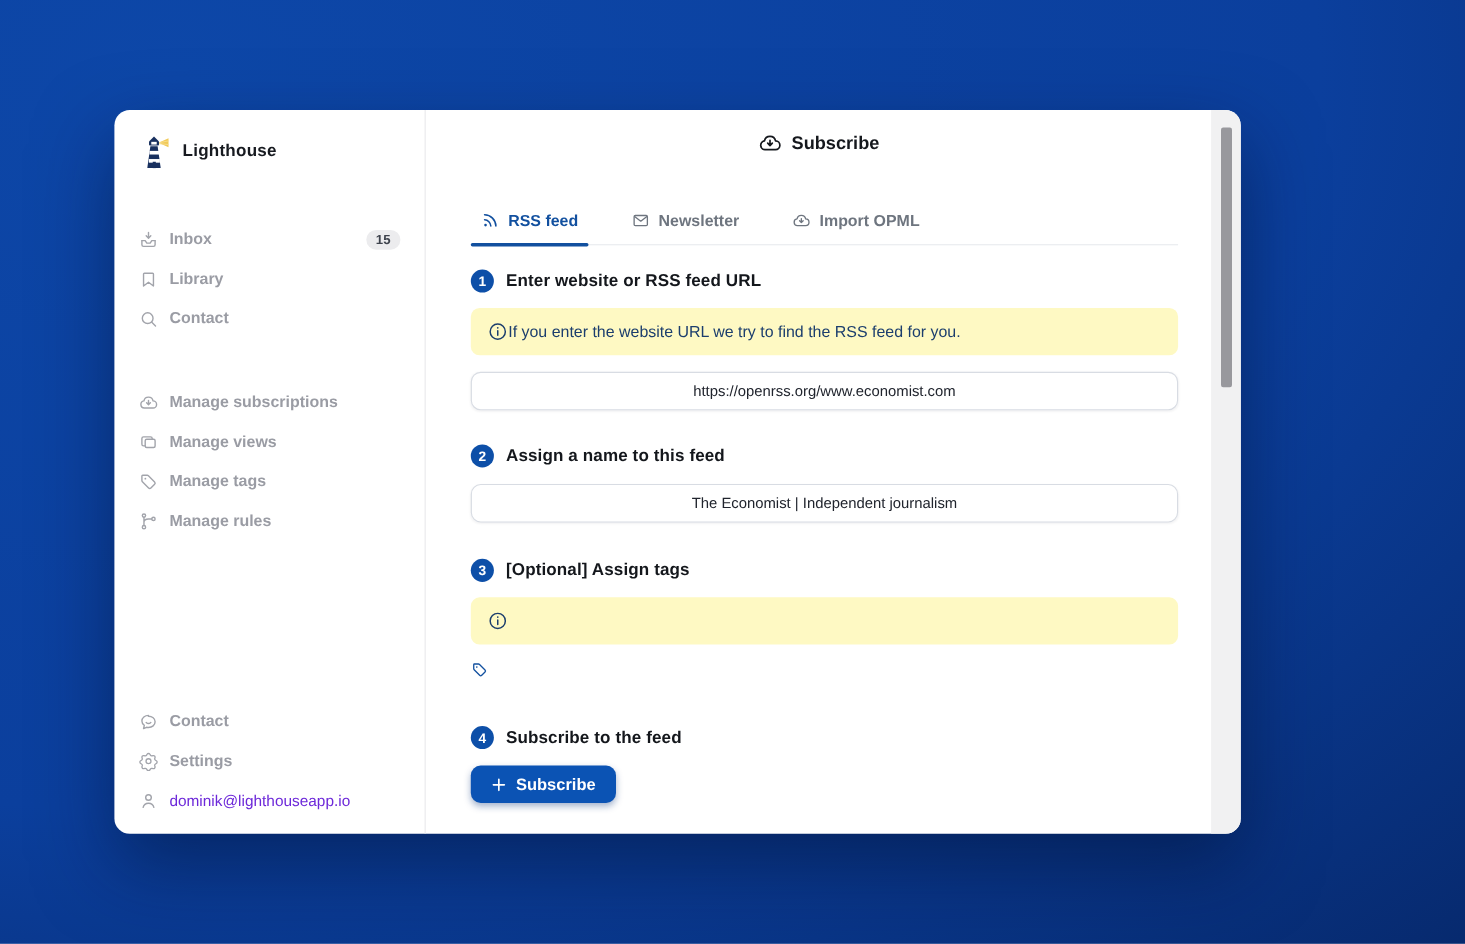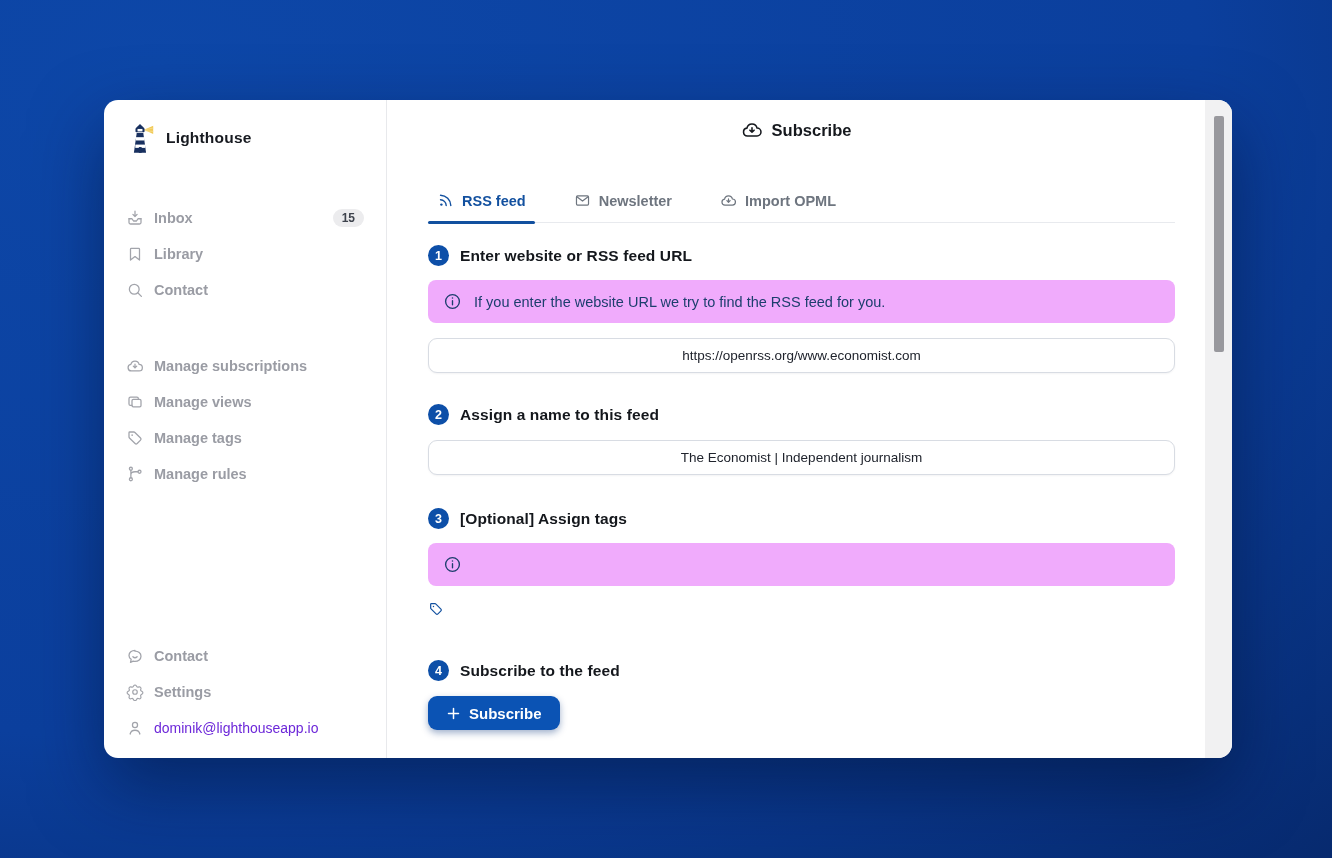--- a/index.html
+++ b/index.html
@@ -3,21 +3,21 @@
 <meta charset="utf-8">
 <style>
   * { margin:0; padding:0; box-sizing:border-box; }
   html,body { width:1332px; height:858px; }
   body {
     font-family:"Liberation Sans", sans-serif;
     background: radial-gradient(150% 150% at 12% 8%, #0d47a8 0%, #0b3f9d 52%, #052059 100%);
     position:relative; overflow:hidden;
   }
   .panel {
-    position:absolute; left:104px; top:100px; width:1128px; height:658px;
+    position:absolute; left:104px; top:100px; width:1024px; height:658px;
     background:#ffffff; border-radius:14px;
     box-shadow: 0 28px 70px rgba(2,16,50,.5);
     display:flex; overflow:hidden;
   }
   
   .sidebar {
     width:283px; flex:0 0 283px; border-right:1px solid #e8e9ec;
     padding:14px 22px 12px 22px; display:flex; flex-direction:column;
   }
   .logo-row { display:flex; align-items:center; gap:12px; padding:2px 0 0 0; height:46px; }
@@ -69,22 +69,22 @@
   }
   
   .step-heading { display:flex; align-items:center; gap:11px; }
   .step-heading .step-num {
     width:21px; height:21px; border-radius:50%; background:#0d4fa8; color:#fff;
     font-size:12.5px; font-weight:700; display:flex; align-items:center; justify-content:center;
   }
   .step-heading .step-title { font-size:15.5px; font-weight:700; color:#14171c; letter-spacing:.1px; }
   .mt1 { margin-top:22px; }  .mt2 { margin-top:31px; }  .mt3 { margin-top:33px; }  .mt4 { margin-top:41px; }
   .info-box {
-    margin-top:14px; background:#f0abfc; border-radius:8px; padding:12px 15px;
-    display:flex; align-items:center; gap:12px; color:#1c3e6d; font-size:14.5px;
+    margin-top:14px; background:#fef9c3; border-radius:8px; padding:12px 15px;
+    display:flex; align-items:center; color:#1c3e6d; font-size:14.5px;
   }
   .info-box .iicon { width:19px; height:19px; flex:0 0 19px; color:#1c3e6d; }
   .text-input {
     margin-top:15px; width:100%; height:35px; border:1px solid #d8dce3; border-radius:9px;
     padding:0 13px; font-size:13.5px; color:#20242d; background:#fff; outline:none;
     font-family:"Liberation Sans", sans-serif;
     box-shadow:0 1px 2px rgba(16,24,40,.05);
     text-align:center;
   }
   .tag-add-row { margin-top:15px; height:18px; display:flex; }

